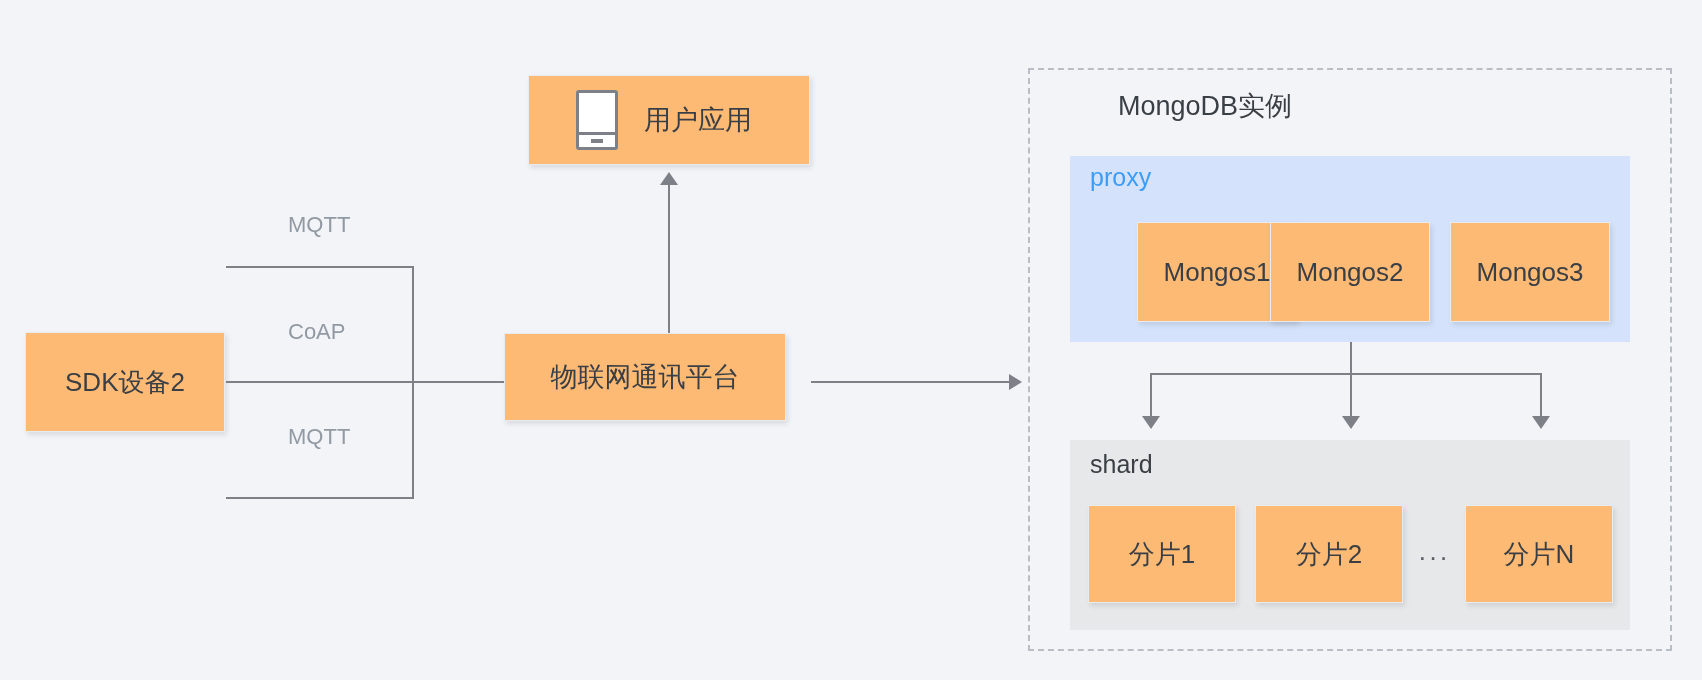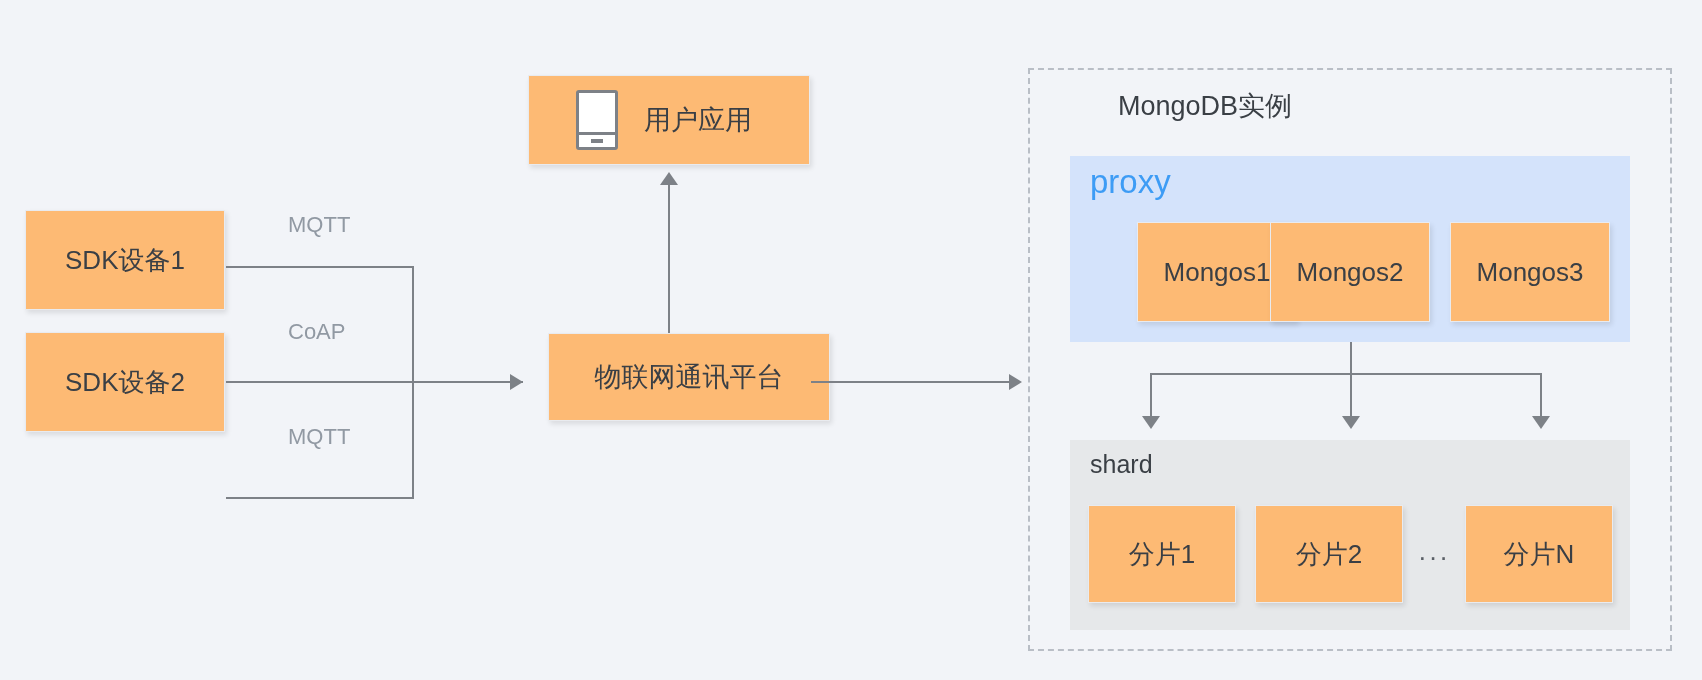--- a/index.html
+++ b/index.html
@@ -125,21 +125,21 @@
     color: #3a3f45;
     white-space: nowrap;
   }
 
   .proxy-region {
     position: absolute;
     background: #d4e3fb;
   }
   .proxy-label {
     position: absolute;
-    font-size: 33px;
+    font-size: 25px;
     color: #3d9cf5;
   }
 
   .shard-region {
     position: absolute;
     background: #e6e8ea;
   }
   .shard-label {
     position: absolute;
     font-size: 25px;
@@ -150,23 +150,20 @@
     font-size: 26px;
     color: #5a5f66;
     letter-spacing: 2px;
   }
 </style>
 </head>
 <body>
 
 <div id="canvas">
 
-  <div class="card sdk-card" style="left:25px; top:210px; width:200px; height:100px;">
-    <span>SDK设备1</span>
-  </div>
 
   <div class="card sdk-card" style="left:25px; top:332px; width:200px; height:100px;">
     <span>SDK设备2</span>
   </div>
 
 
   <div class="hline" style="left:226px; top:266px; width:188px;"></div>
   <div class="edge-label" style="left:288px; top:212px;">MQTT</div>
 
   <div class="hline" style="left:226px; top:381px; width:297px;"></div>
@@ -177,21 +174,21 @@
 
   <div class="vline" style="left:412px; top:266px; height:233px;"></div>
 
   <div class="arrow-right" style="left:510px; top:374px;"></div>
 
   <div class="card userapp-card" style="left:528px; top:75px; width:282px; height:90px;">
     <span class="phone-icon"></span>
     <span>用户应用</span>
   </div>
 
-  <div class="card platform-card" style="left:548px; top:333px; width:282px; height:88px;text-align:center;">
+  <div class="card platform-card" style="left:504px; top:333px; width:282px; height:88px;text-align:center;">
     <span>物联网通讯平台</span>
   </div>
 
   <div class="vline" style="left:668px; top:185px; height:148px;"></div>
   <div class="arrow-up" style="left:660px; top:172px;"></div>
 
   <div class="hline" style="left:811px; top:381px; width:200px;"></div>
   <div class="arrow-right" style="left:1009px; top:374px;"></div>
 
   <div class="mongo-box" style="left:1028px; top:68px; width:644px; height:583px;"></div>

